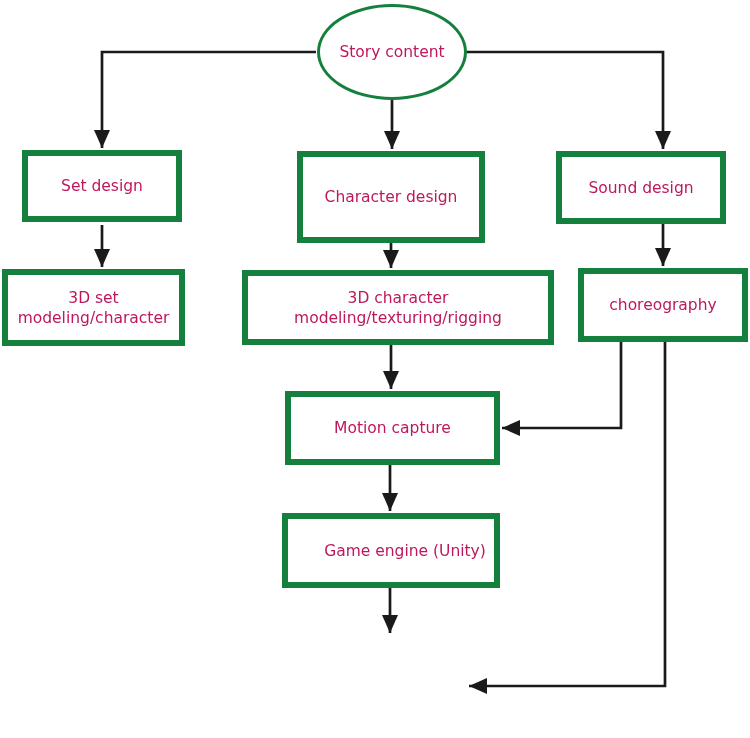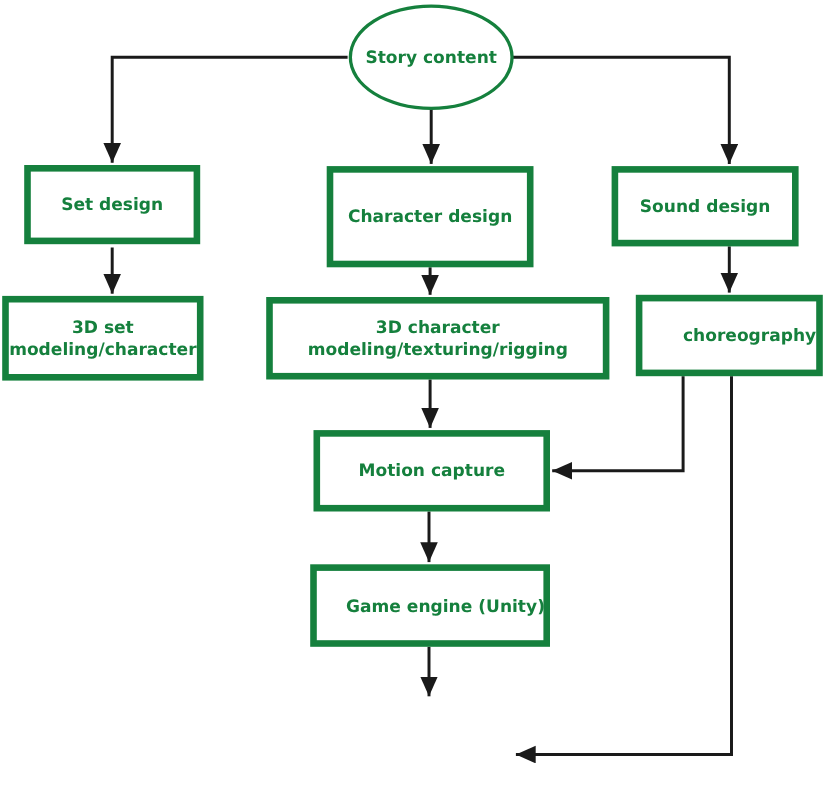--- a/index.html
+++ b/index.html
@@ -21,23 +21,22 @@
     box-sizing: border-box;
     border: 6px solid #15803d;
     background: #ffffff;
     display: flex;
     flex-direction: column;
     align-items: center;
     justify-content: center;
     text-align: center;
     font-size: 15.5px;
     line-height: 20px;
-    color: #15803d;
+    color: #be185d;
     z-index: 2;
-    font-weight: bold;
   }
   .ellipse { border-radius: 50%; border-width: 3.5px; }
   .node span { display: block; white-space: nowrap; }
 </style>
 </head>
 <body>
 
 <div id="canvas">
 
   <svg id="edges" viewBox="0 0 750 738" xmlns="http://www.w3.org/2000/svg">
@@ -80,21 +79,21 @@
   <div class="node" style="left:2px; top:269px; width:183px; height:77px;">
     <span>3D set</span>
     <span>modeling/character</span>
   </div>
 
   <div class="node" style="left:242px; top:270px; width:312px; height:75px;">
     <span>3D character</span>
     <span>modeling/texturing/rigging</span>
   </div>
 
-  <div class="node" style="left:578px; top:268px; width:170px; height:74px;align-items:flex-end;">
+  <div class="node" style="left:578px; top:268px; width:170px; height:74px;">
     <span>choreography</span>
   </div>
 
   <div class="node" style="left:285px; top:391px; width:215px; height:74px;">
     <span>Motion capture</span>
   </div>
 
   <div class="node" style="left:282px; top:513px; width:218px; height:75px;padding-left:28px;">
     <span>Game engine (Unity)</span>
   </div>

